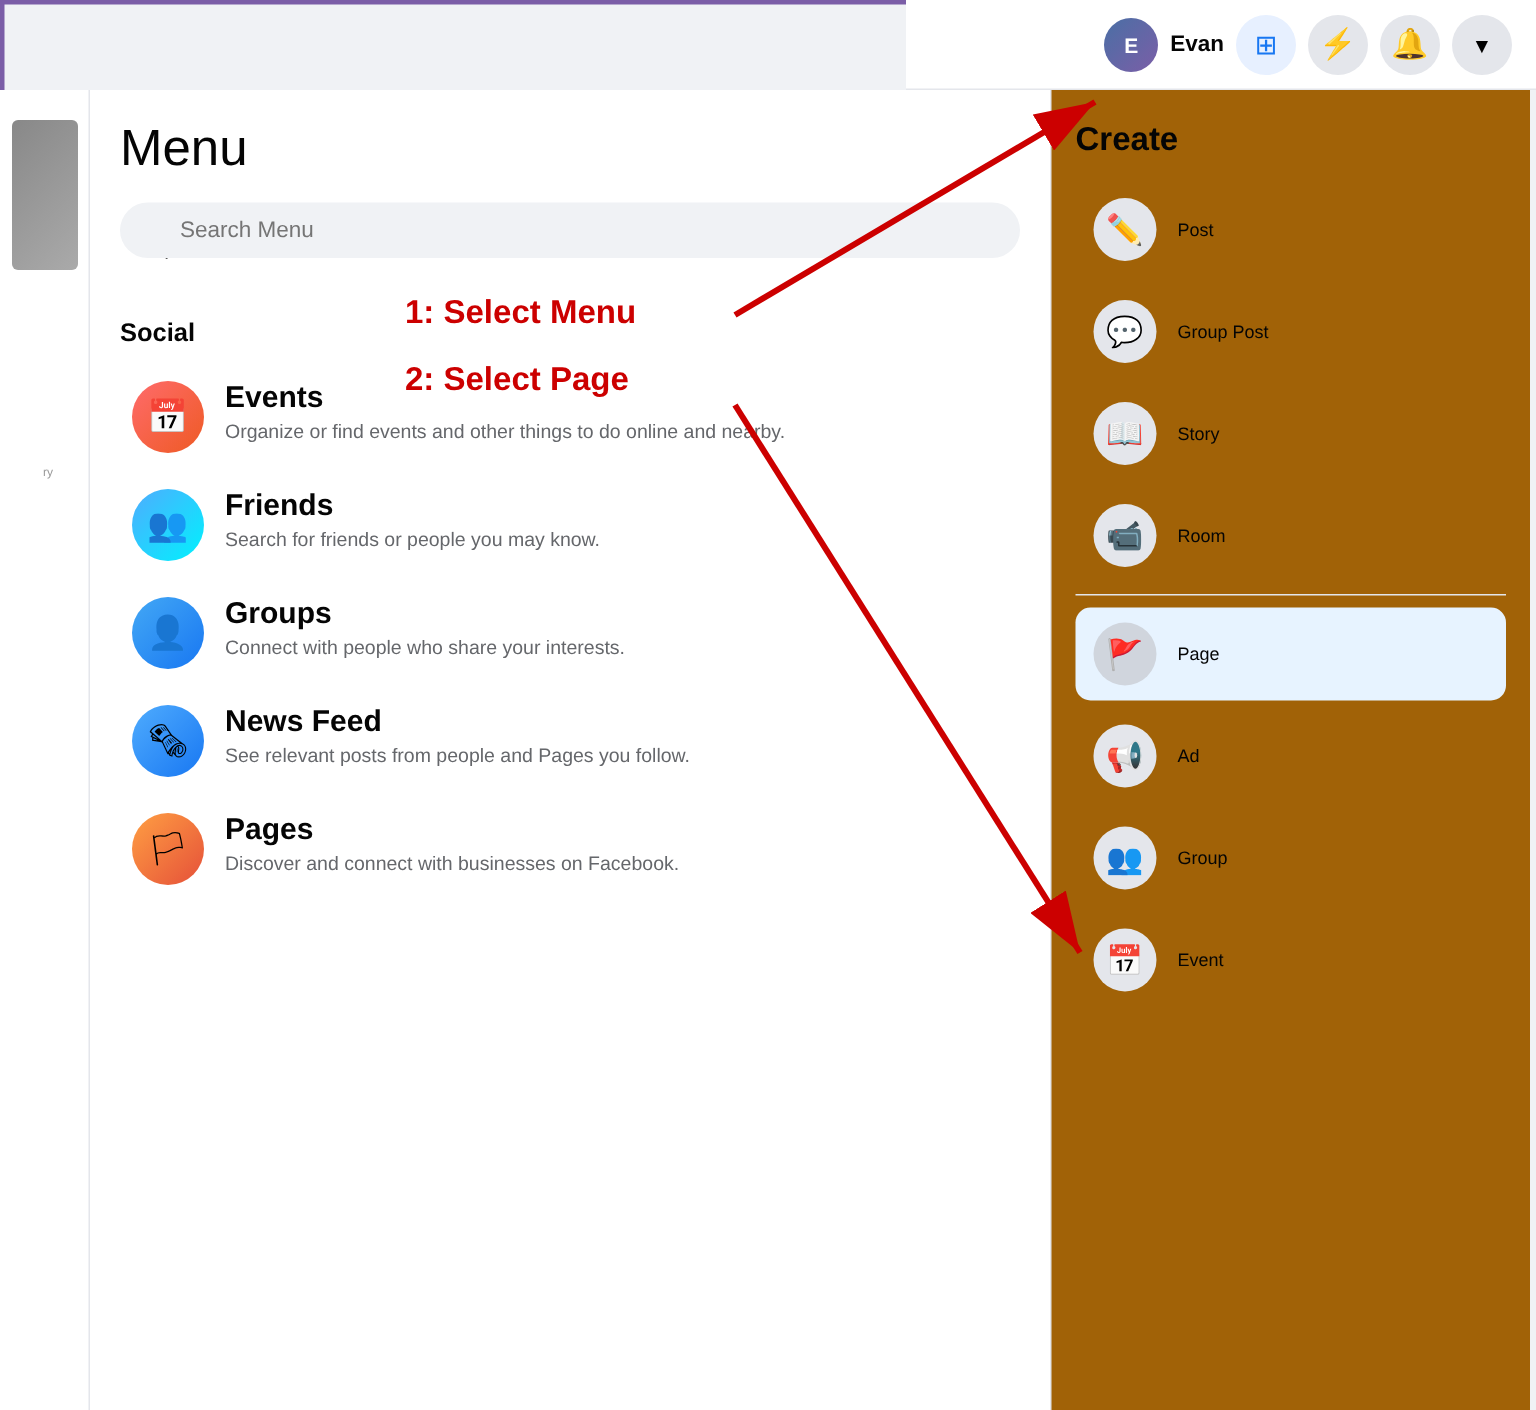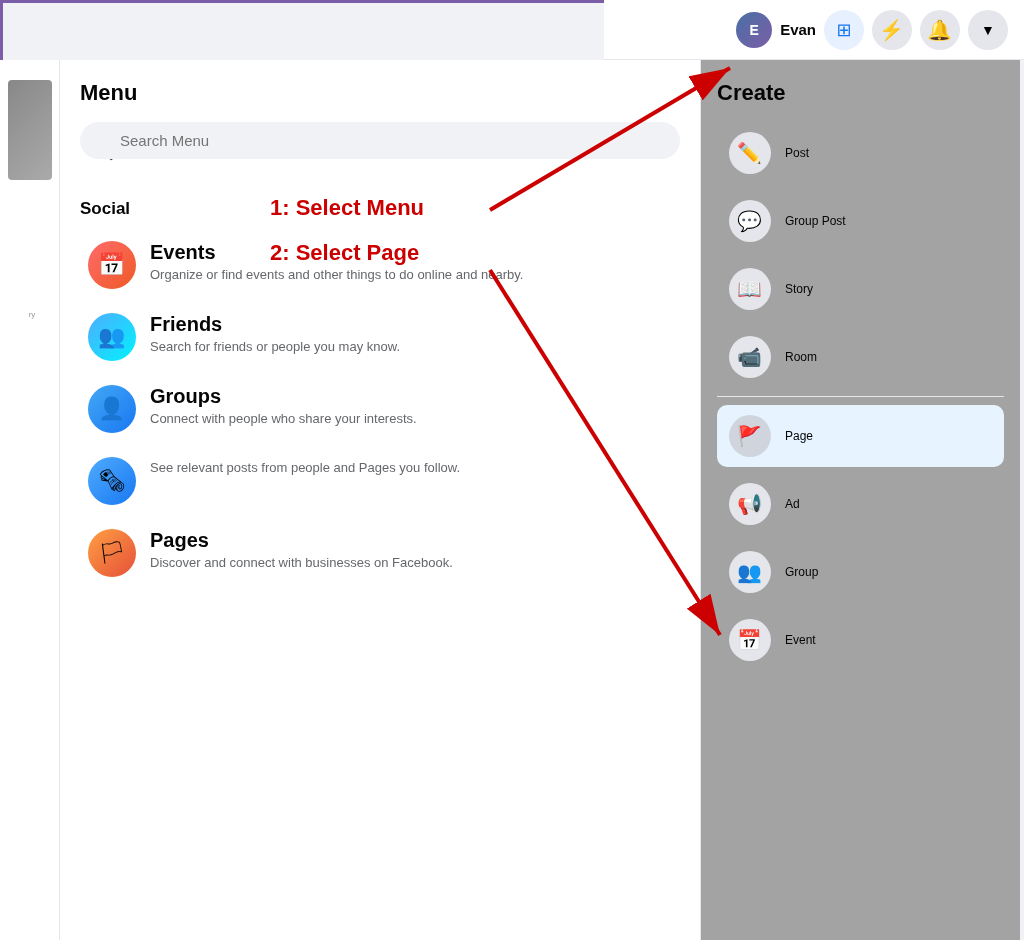--- a/index.html
+++ b/index.html
@@ -116,22 +116,22 @@
     
     .menu-panel {
       width: 640px;
       background: white;
       padding: 20px;
       overflow-y: auto;
       position: relative;
     }
 
     .menu-title {
-      font-size: 22px;
-      font-weight: 700;
+      font-size: 34px;
+      font-weight: 400;
       color: #050505;
       margin-bottom: 16px;
     }
 
     .search-box {
       width: 100%;
       padding: 10px 16px 10px 40px;
       border-radius: 24px;
       border: none;
       background: #f0f2f5;
@@ -198,21 +198,21 @@
     .menu-item-text p {
       font-size: 13px;
       color: #65676b;
       line-height: 1.4;
       margin-top: 2px;
     }
 
     
     .create-panel {
       width: 320px;
-      background: #a3a3a3;
+      background: #a16207;
       padding: 20px 16px;
       border-left: 1px solid #e4e6eb;
       overflow-y: auto;
     }
 
     .create-title {
       font-size: 22px;
       font-weight: 700;
       color: #050505;
       margin-bottom: 16px;
@@ -364,20 +364,21 @@
         <h3>Groups</h3>
         <p>Connect with people who share your interests.</p>
       </div>
     </div>
 
     <div class="menu-item">
       <div class="menu-item-icon icon-newsfeed">
         <span style="font-size:22px;">🗞</span>
       </div>
       <div class="menu-item-text">
+        <h3>News Feed</h3>
         <p>See relevant posts from people and Pages you follow.</p>
       </div>
     </div>
 
     <div class="menu-item">
       <div class="menu-item-icon icon-pages">
         <span style="font-size:22px;">🏳</span>
       </div>
       <div class="menu-item-text">
         <h3>Pages</h3>

